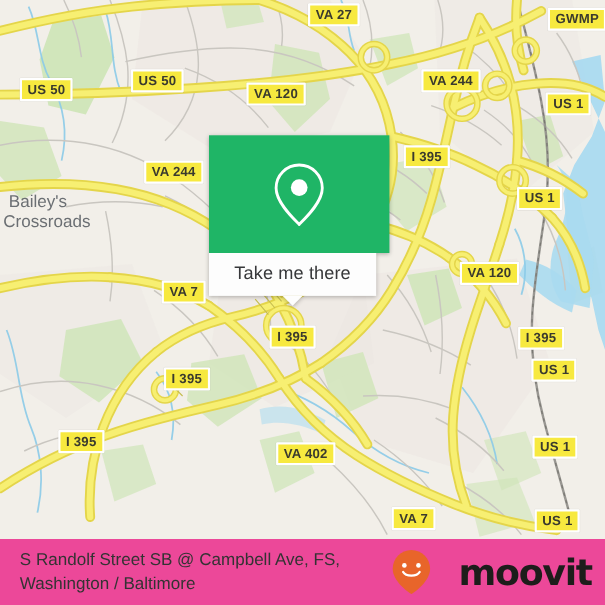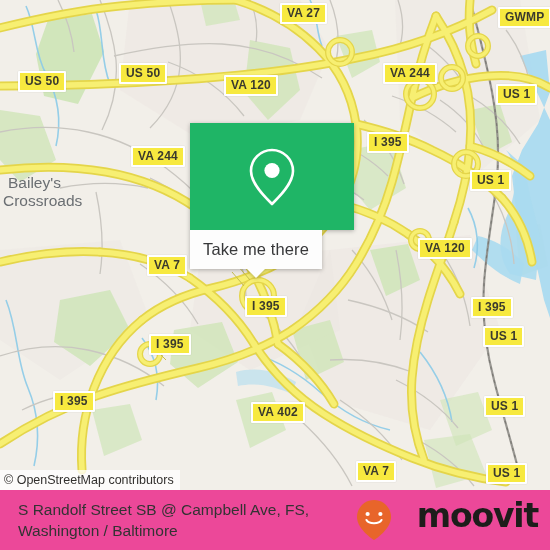--- a/index.html
+++ b/index.html
@@ -54,21 +54,21 @@
   }
   #popup-green {
     width: 164px;
     height: 107px;
     background: #1fb566;
     display: flex;
     align-items: center;
     justify-content: center;
   }
   #popup-white {
-    width: 132px;
+    width: 152px;
     height: 39px;
     background: #fdfdfd;
     display: flex;
     align-items: center;
     justify-content: center;
     position: relative;
   }
   #popup-label {
     font-size: 16.5px;
     color: #37383a;
@@ -102,20 +102,21 @@
     flex: 1;
     padding-left: 18px;
     padding-right: 4px;
     font-size: 15.5px;
     line-height: 21px;
     color: #333333;
     font-family: "Liberation Sans", sans-serif;
   }
   #brand {
     display: flex;
+    align-items: center;
     padding-right: 12px;
     flex-shrink: 0;
     gap: 24px;
   }
   #brand-wordmark {
     font-size: 33px;
     line-height: 33px;
     font-weight: bold;
     color: #1d1d1b;
     letter-spacing: -1.2px;
@@ -339,21 +340,20 @@
         <div style="position: absolute; left: 483px; top: 326px; background: rgb(247, 233, 63); border: 2px solid rgb(255, 255, 255); color: rgb(58, 58, 46); font-family: &quot;Liberation Sans&quot;, sans-serif; font-size: 12px; font-weight: bold; line-height: 14px; padding: 1px 5px 2px; white-space: nowrap; border-radius: 1px; letter-spacing: 0.2px; box-shadow: rgba(0, 0, 0, 0.06) 0px 0px 0px 0.5px; z-index: 30;">US 1</div>
         <div style="position: absolute; left: 149px; top: 334px; background: rgb(247, 233, 63); border: 2px solid rgb(255, 255, 255); color: rgb(58, 58, 46); font-family: &quot;Liberation Sans&quot;, sans-serif; font-size: 12px; font-weight: bold; line-height: 14px; padding: 1px 5px 2px; white-space: nowrap; border-radius: 1px; letter-spacing: 0.2px; box-shadow: rgba(0, 0, 0, 0.06) 0px 0px 0px 0.5px; z-index: 30;">I 395</div>
         <div style="position: absolute; left: 53px; top: 391px; background: rgb(247, 233, 63); border: 2px solid rgb(255, 255, 255); color: rgb(58, 58, 46); font-family: &quot;Liberation Sans&quot;, sans-serif; font-size: 12px; font-weight: bold; line-height: 14px; padding: 1px 5px 2px; white-space: nowrap; border-radius: 1px; letter-spacing: 0.2px; box-shadow: rgba(0, 0, 0, 0.06) 0px 0px 0px 0.5px; z-index: 30;">I 395</div>
         <div style="position: absolute; left: 251px; top: 402px; background: rgb(247, 233, 63); border: 2px solid rgb(255, 255, 255); color: rgb(58, 58, 46); font-family: &quot;Liberation Sans&quot;, sans-serif; font-size: 12px; font-weight: bold; line-height: 14px; padding: 1px 5px 2px; white-space: nowrap; border-radius: 1px; letter-spacing: 0.2px; box-shadow: rgba(0, 0, 0, 0.06) 0px 0px 0px 0.5px; z-index: 30;">VA 402</div>
         <div style="position: absolute; left: 484px; top: 396px; background: rgb(247, 233, 63); border: 2px solid rgb(255, 255, 255); color: rgb(58, 58, 46); font-family: &quot;Liberation Sans&quot;, sans-serif; font-size: 12px; font-weight: bold; line-height: 14px; padding: 1px 5px 2px; white-space: nowrap; border-radius: 1px; letter-spacing: 0.2px; box-shadow: rgba(0, 0, 0, 0.06) 0px 0px 0px 0.5px; z-index: 30;">US 1</div>
         <div style="position: absolute; left: 356px; top: 461px; background: rgb(247, 233, 63); border: 2px solid rgb(255, 255, 255); color: rgb(58, 58, 46); font-family: &quot;Liberation Sans&quot;, sans-serif; font-size: 12px; font-weight: bold; line-height: 14px; padding: 1px 5px 2px; white-space: nowrap; border-radius: 1px; letter-spacing: 0.2px; box-shadow: rgba(0, 0, 0, 0.06) 0px 0px 0px 0.5px; z-index: 30;">VA 7</div>
         <div style="position: absolute; left: 486px; top: 463px; background: rgb(247, 233, 63); border: 2px solid rgb(255, 255, 255); color: rgb(58, 58, 46); font-family: &quot;Liberation Sans&quot;, sans-serif; font-size: 12px; font-weight: bold; line-height: 14px; padding: 1px 5px 2px; white-space: nowrap; border-radius: 1px; letter-spacing: 0.2px; box-shadow: rgba(0, 0, 0, 0.06) 0px 0px 0px 0.5px; z-index: 30;">US 1</div>
       </div>
   </div>
 
-  <div id="attribution">© OpenStreetMap contributors</div>
 
   <div id="popup">
     <div id="popup-green">
       <svg width="52" height="62" viewBox="0 0 52 62">
         <path d="M26 4 C14.4 4 5 13.4 5 25 C5 38 20 52 26 58 C32 52 47 38 47 25 C47 13.4 37.6 4 26 4 Z" fill="none" stroke="#ffffff" stroke-width="2.6" stroke-linejoin="round"></path>
         <circle cx="26" cy="24.5" r="7.6" fill="#ffffff"></circle>
       </svg>
     </div>
     <div id="popup-white">
       <span id="popup-label">Take me there</span>

